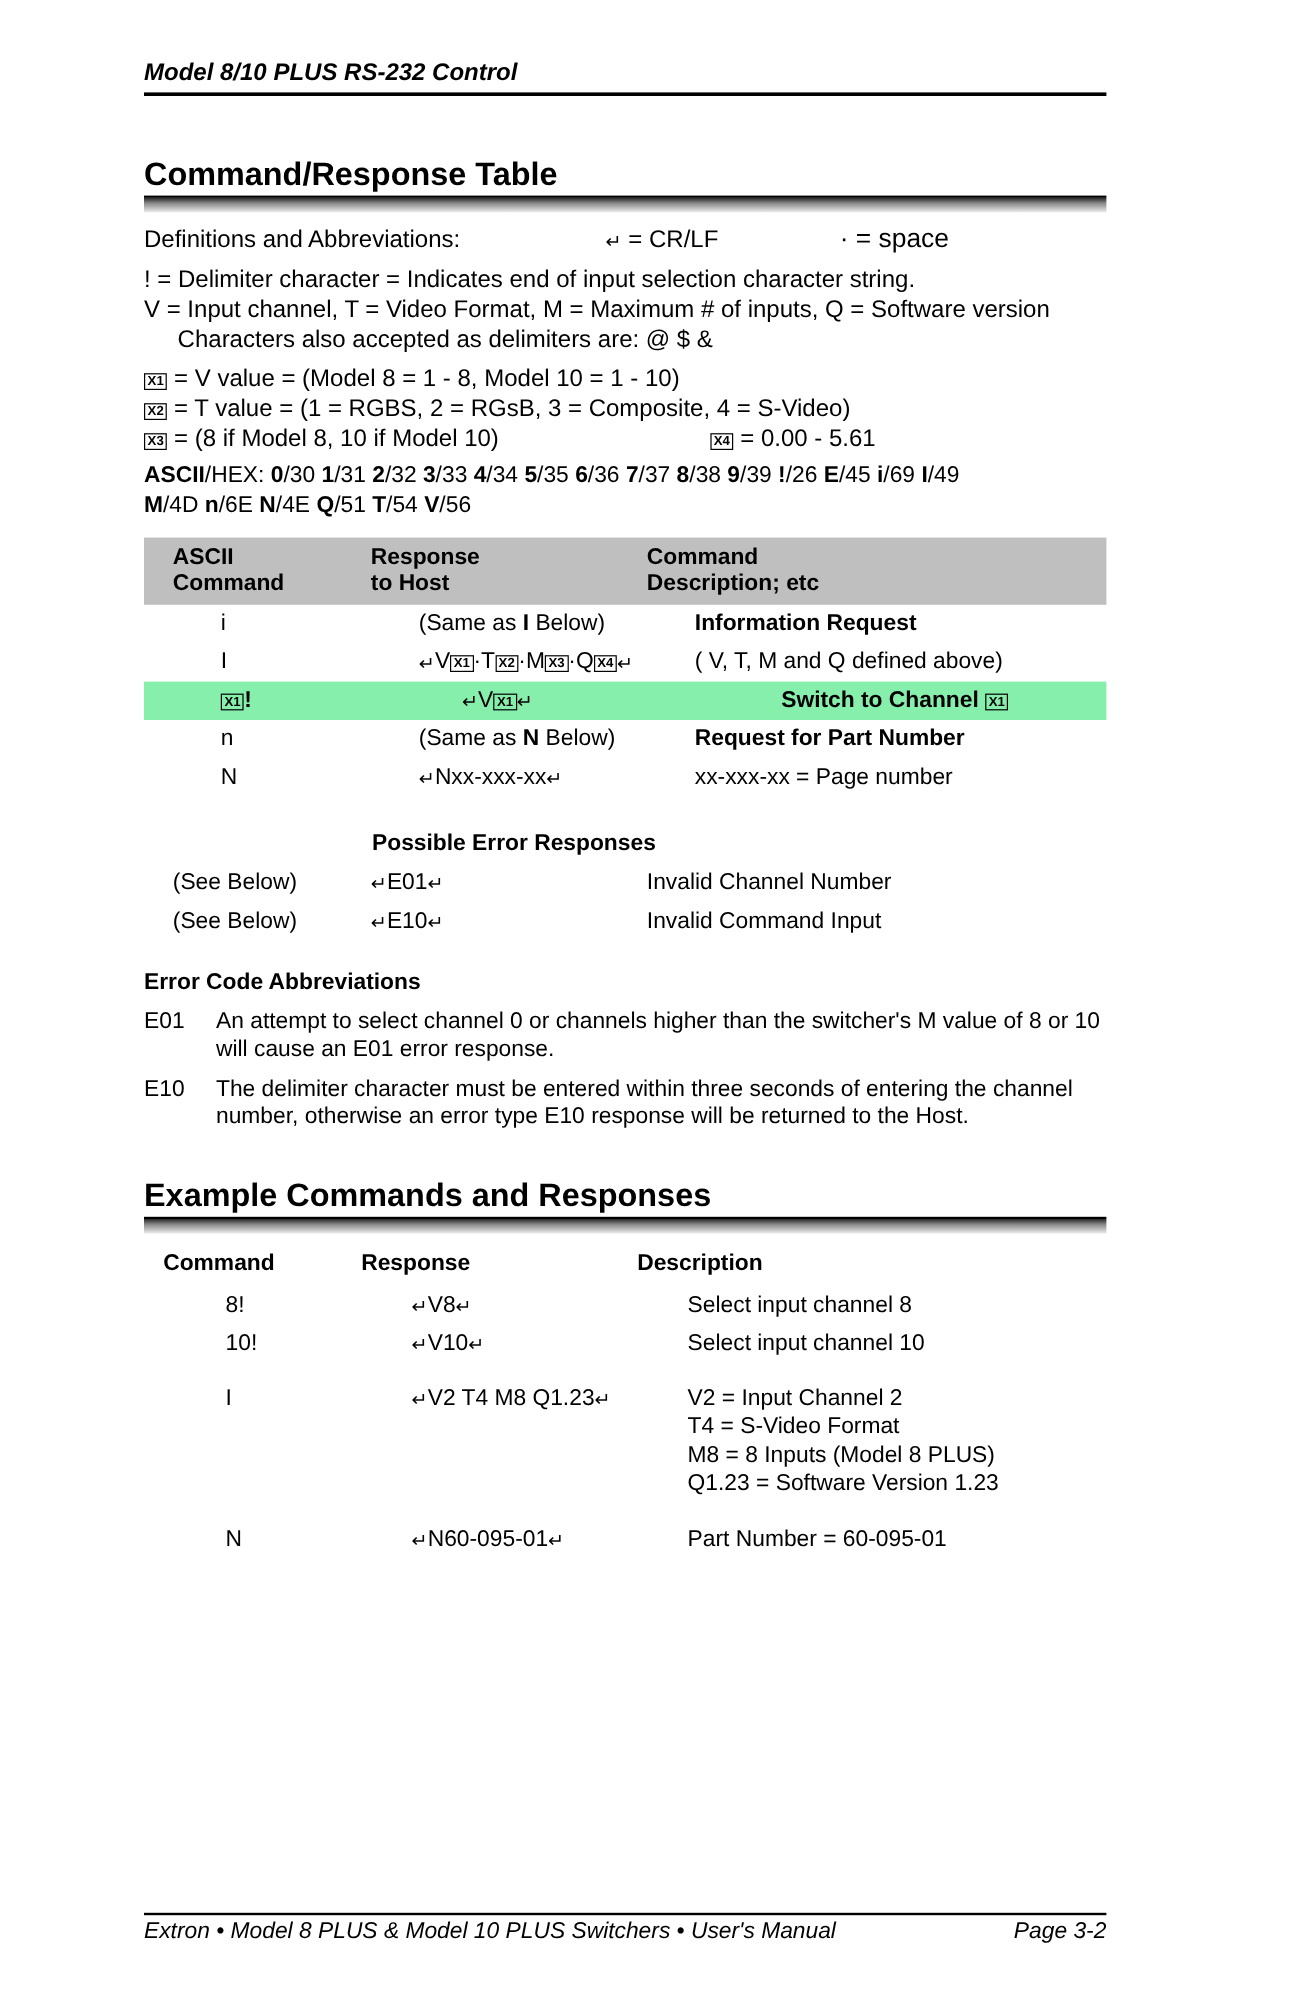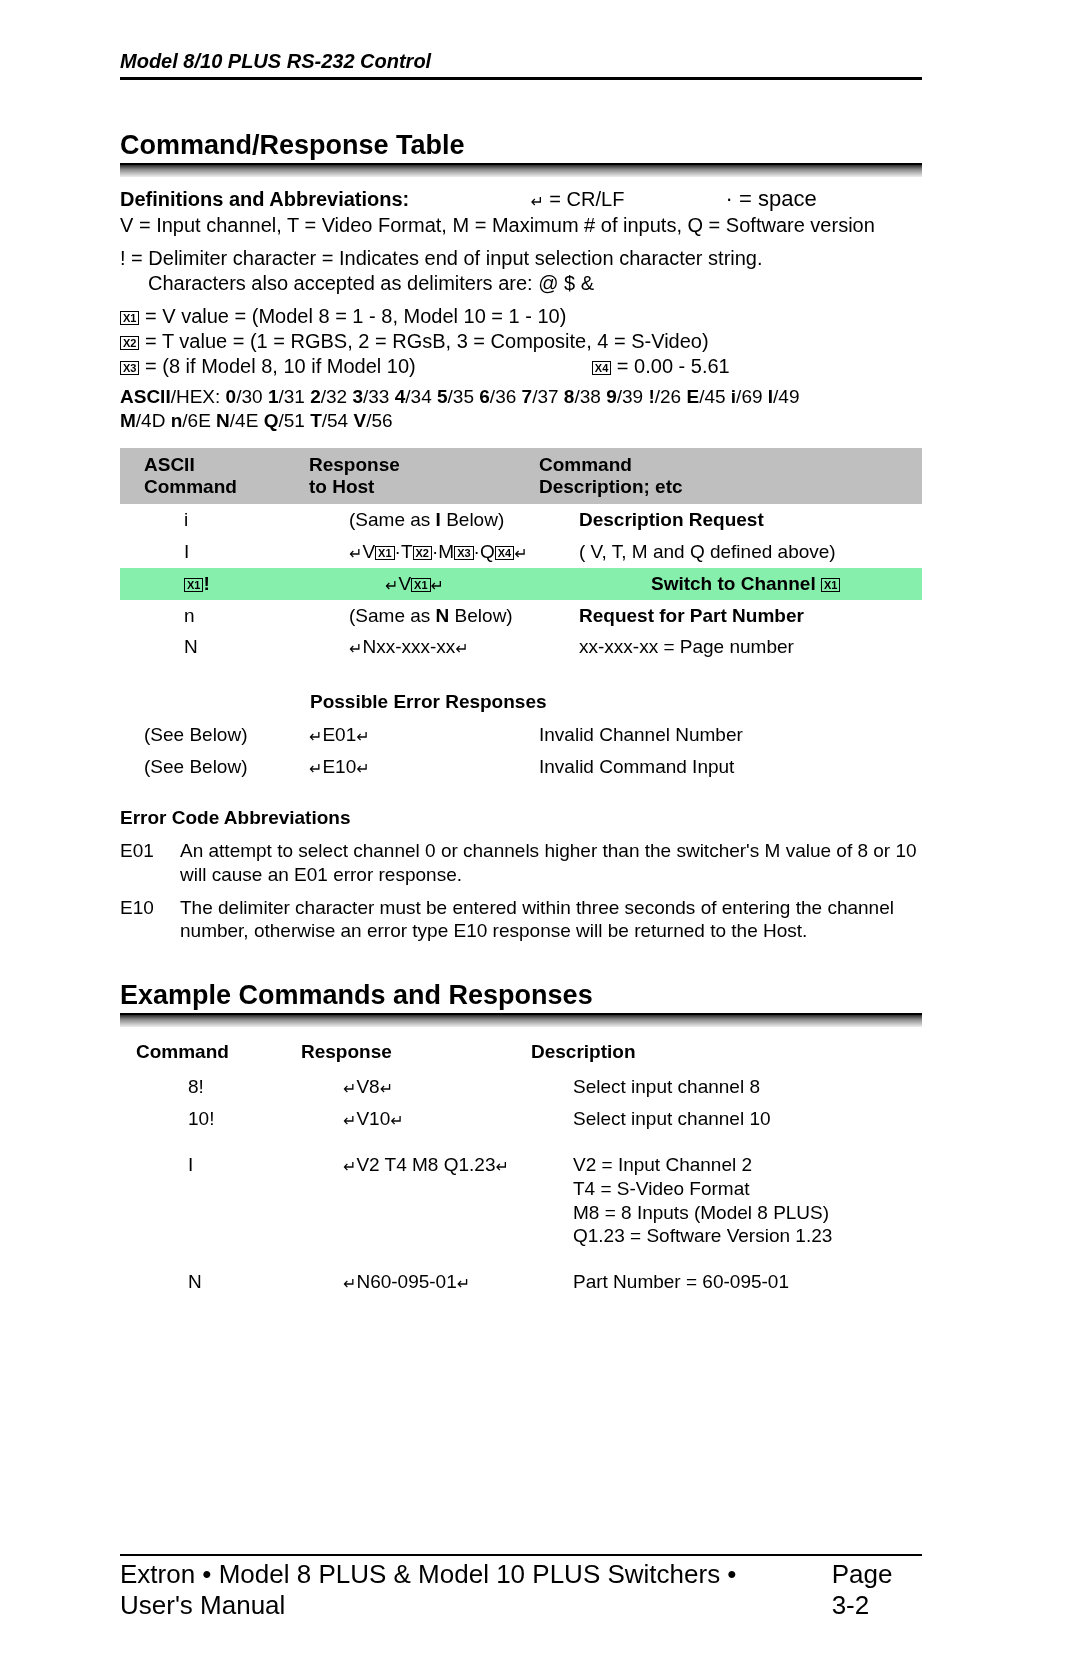--- a/index.html
+++ b/index.html
@@ -34,21 +34,21 @@
   .grad-rule {
     height: 14px;
     background: linear-gradient(to bottom, #000 0%, #000 11%, #222 11%, #888 45%, #eee 100%);
     margin-bottom: 8px;
   }
   .def-row {
     font-size: 20px;
     line-height: 1.25;
   }
   .def-label {
-    font-weight: bold;
+    font-weight: normal;
   }
   .indent {
     padding-left: 28px;
   }
   .boxed {
     display: inline-block;
     border: 1.5px solid #000;
     font-size: 11px;
     padding: 0 2px;
     line-height: 1.1;
@@ -122,21 +122,22 @@
     position: absolute;
     bottom: 48px;
     left: 120px;
     right: 110px;
   }
   .footer-rule {
     border-top: 2.5px solid #000;
     padding-top: 3px;
     display: flex;
     justify-content: space-between;
-    font-size: 26px;
+    font-style: italic;
+    font-size: 19px;
     gap: 36px;
   }
   .space-legend { font-size: 22px; }
   .gap { display:inline-block; width: 110px; }
   .gap2 { display:inline-block; width: 90px; }
 </style>
 </head>
 <body>
 
 <div class="page">
@@ -147,22 +148,22 @@
   <div class="section-title">Command/Response Table</div>
   <div class="grad-rule"></div>
 
   <div class="def-row">
     <span class="def-label">Definitions and Abbreviations:</span>
     <span class="gap"></span>
     <span class="crlf">↵</span><span> = CR/LF</span>
     <span class="gap2"></span>
     <span class="space-legend">· = space</span>
   </div>
+  <div class="def-row" style="margin-top:8px">! = Delimiter character = Indicates end of input selection character string.</div>
   <div class="def-row">V = Input channel, T = Video Format, M = Maximum # of inputs, Q = Software version</div>
-  <div class="def-row" style="margin-top:8px">! = Delimiter character = Indicates end of input selection character string.</div>
   <div class="def-row indent">Characters also accepted as delimiters are: @ $ &amp;</div>
 
   <div class="def-row" style="margin-top:8px">
     <span class="boxed">X1</span><span> = V value = (Model 8 = 1 - 8, Model 10 = 1 - 10)</span>
   </div>
   <div class="def-row">
     <span class="boxed">X2</span><span> = T value = (1 = RGBS, 2 = RGsB, 3 = Composite, 4 = S-Video)</span>
   </div>
   <div class="def-row">
     <span class="boxed">X3</span><span> = (8 if Model 8, 10 if Model 10)</span>
@@ -187,21 +188,21 @@
       </div>
       <div class="c3">
         <span>Command</span><br>
         <span>Description; etc</span>
       </div>
     </div>
     <div id="table-body">
         <div class="trow">
           <div class="c1">i</div>
           <div class="c2">(Same as <b>I</b> Below)</div>
-          <div class="c3"><b>Description Request</b></div>
+          <div class="c3"><b>Information Request</b></div>
         </div>
         <div class="trow">
           <div class="c1">I</div>
           <div class="c2"><span class="crlf">↵</span>V<span class="boxed">X1</span>·T<span class="boxed">X2</span>·M<span class="boxed">X3</span>·Q<span class="boxed">X4</span><span class="crlf">↵</span></div>
           <div class="c3">( V, T, M and Q defined above)</div>
         </div>
         <div class="trow shade">
           <div class="c1"><span class="boxed">X1</span><b>!</b></div>
           <div class="c2"><span class="crlf">↵</span>V<span class="boxed">X1</span><span class="crlf">↵</span></div>
           <div class="c3"><b>Switch to Channel </b><span class="boxed">X1</span></div>

